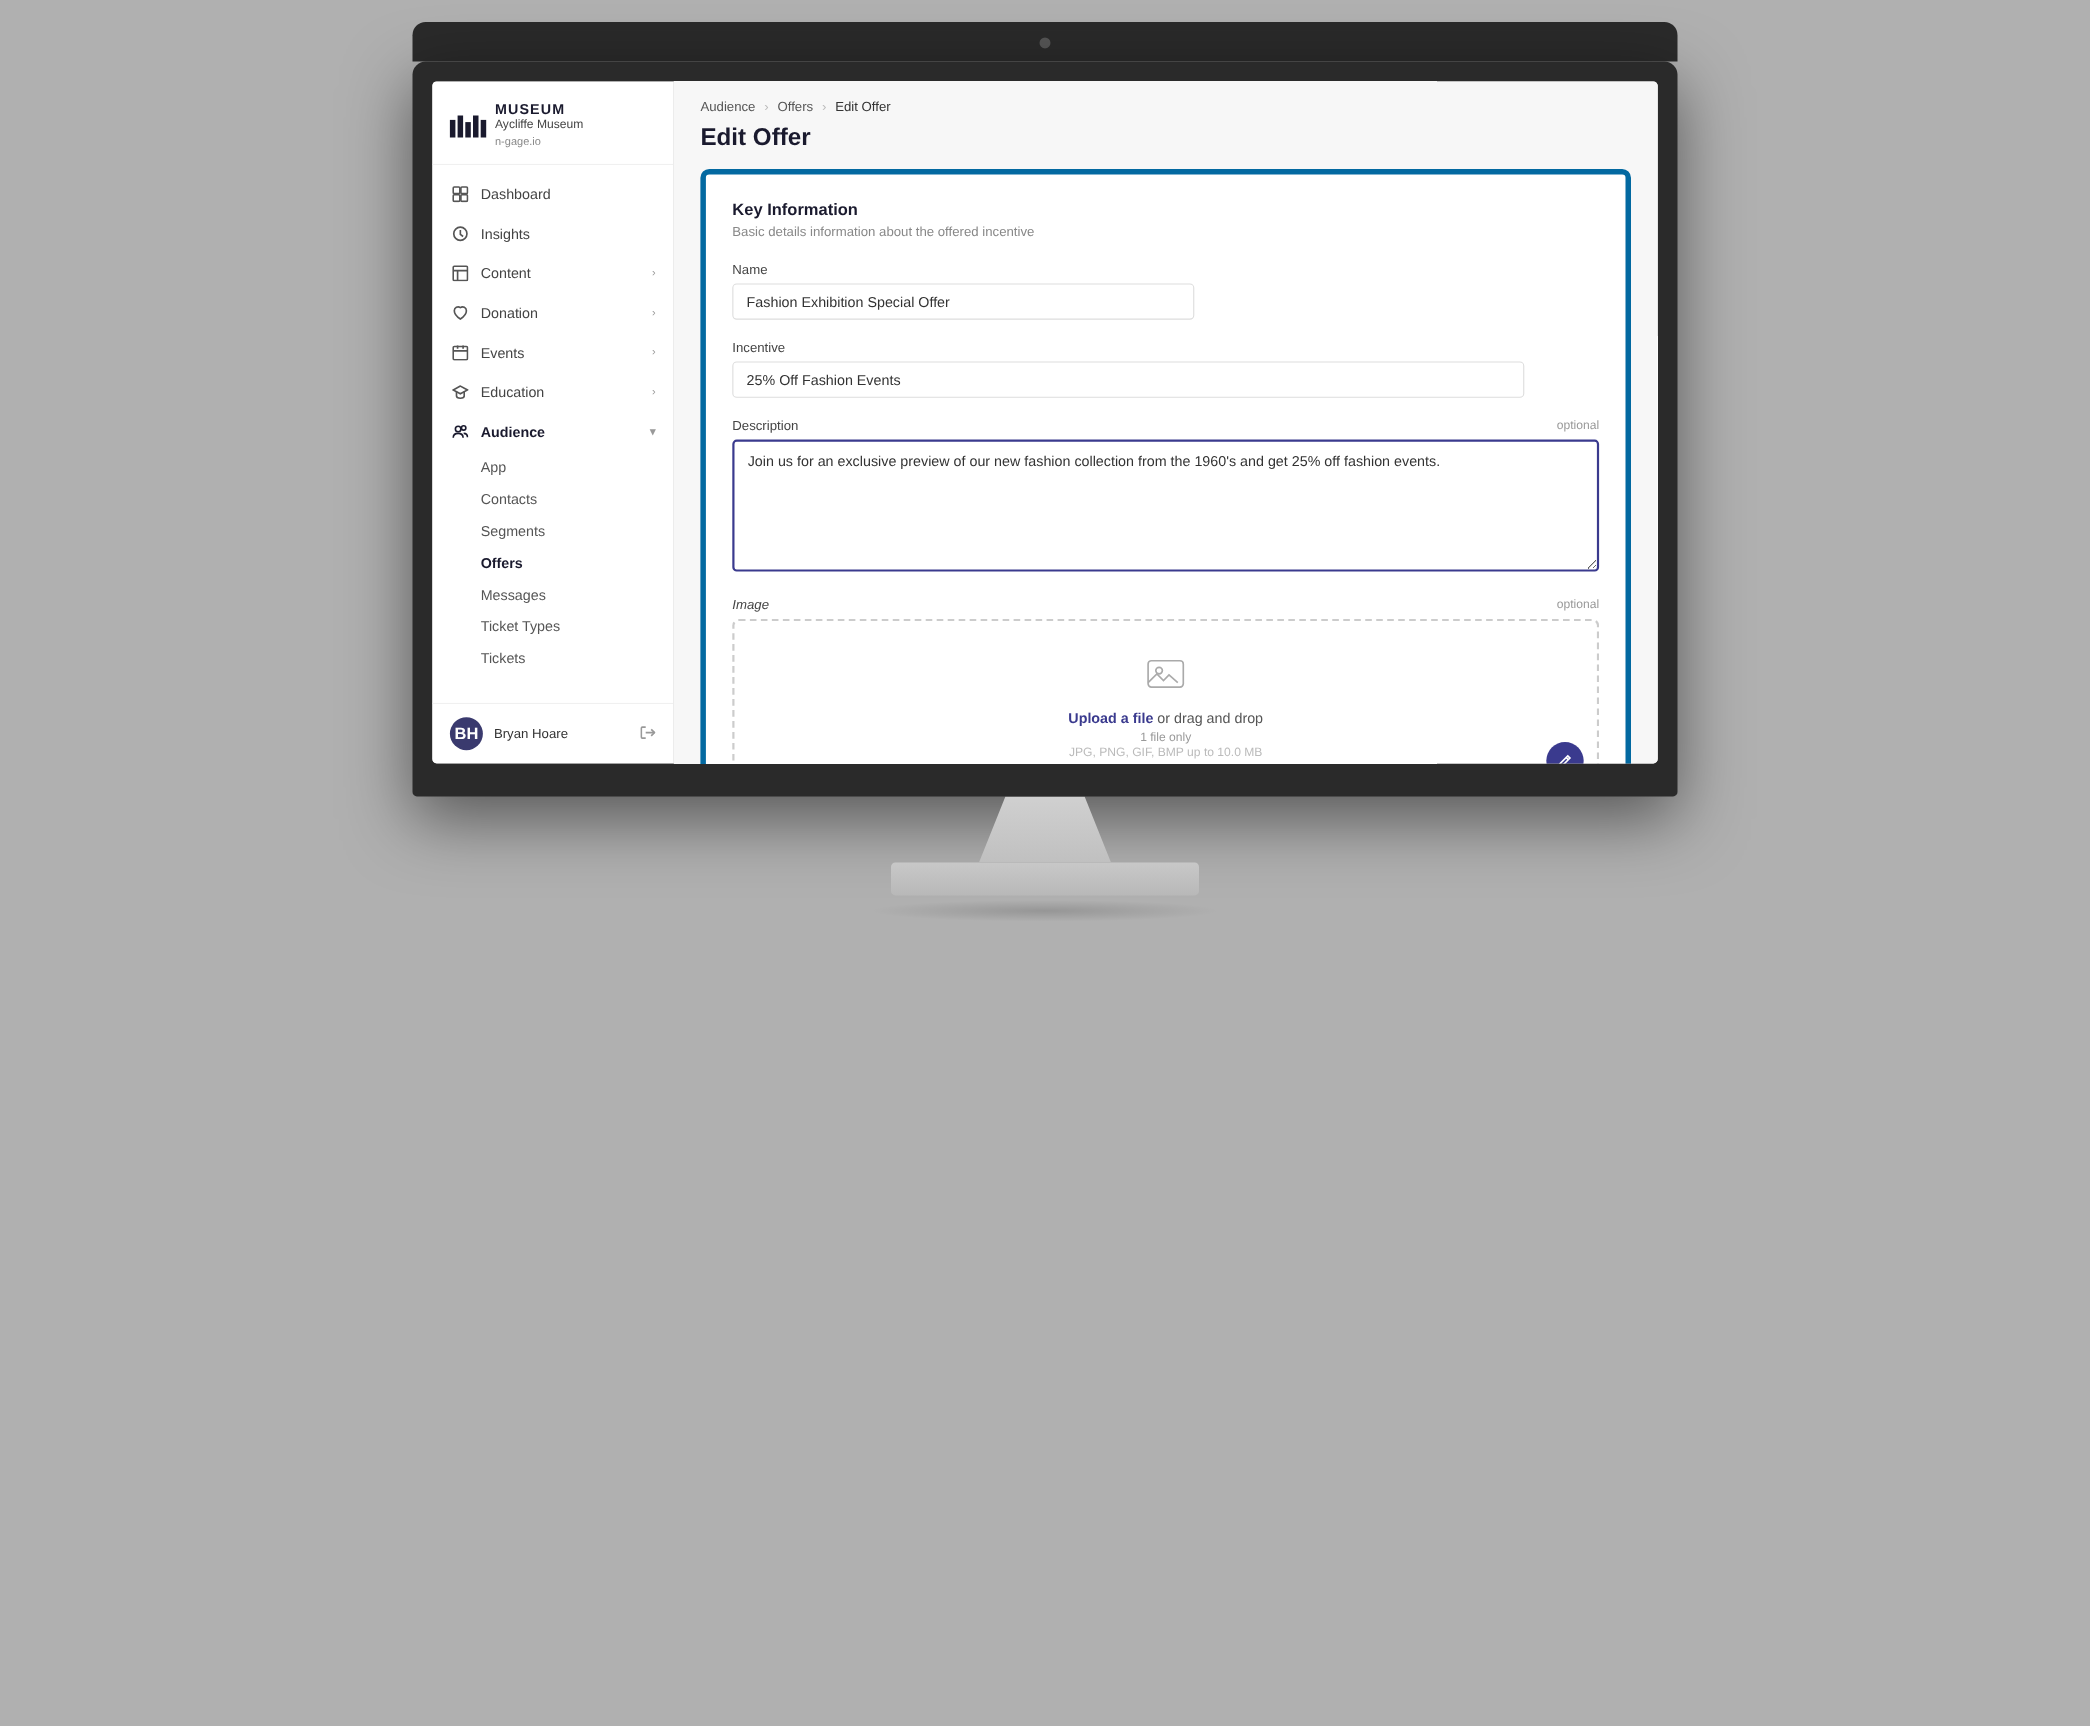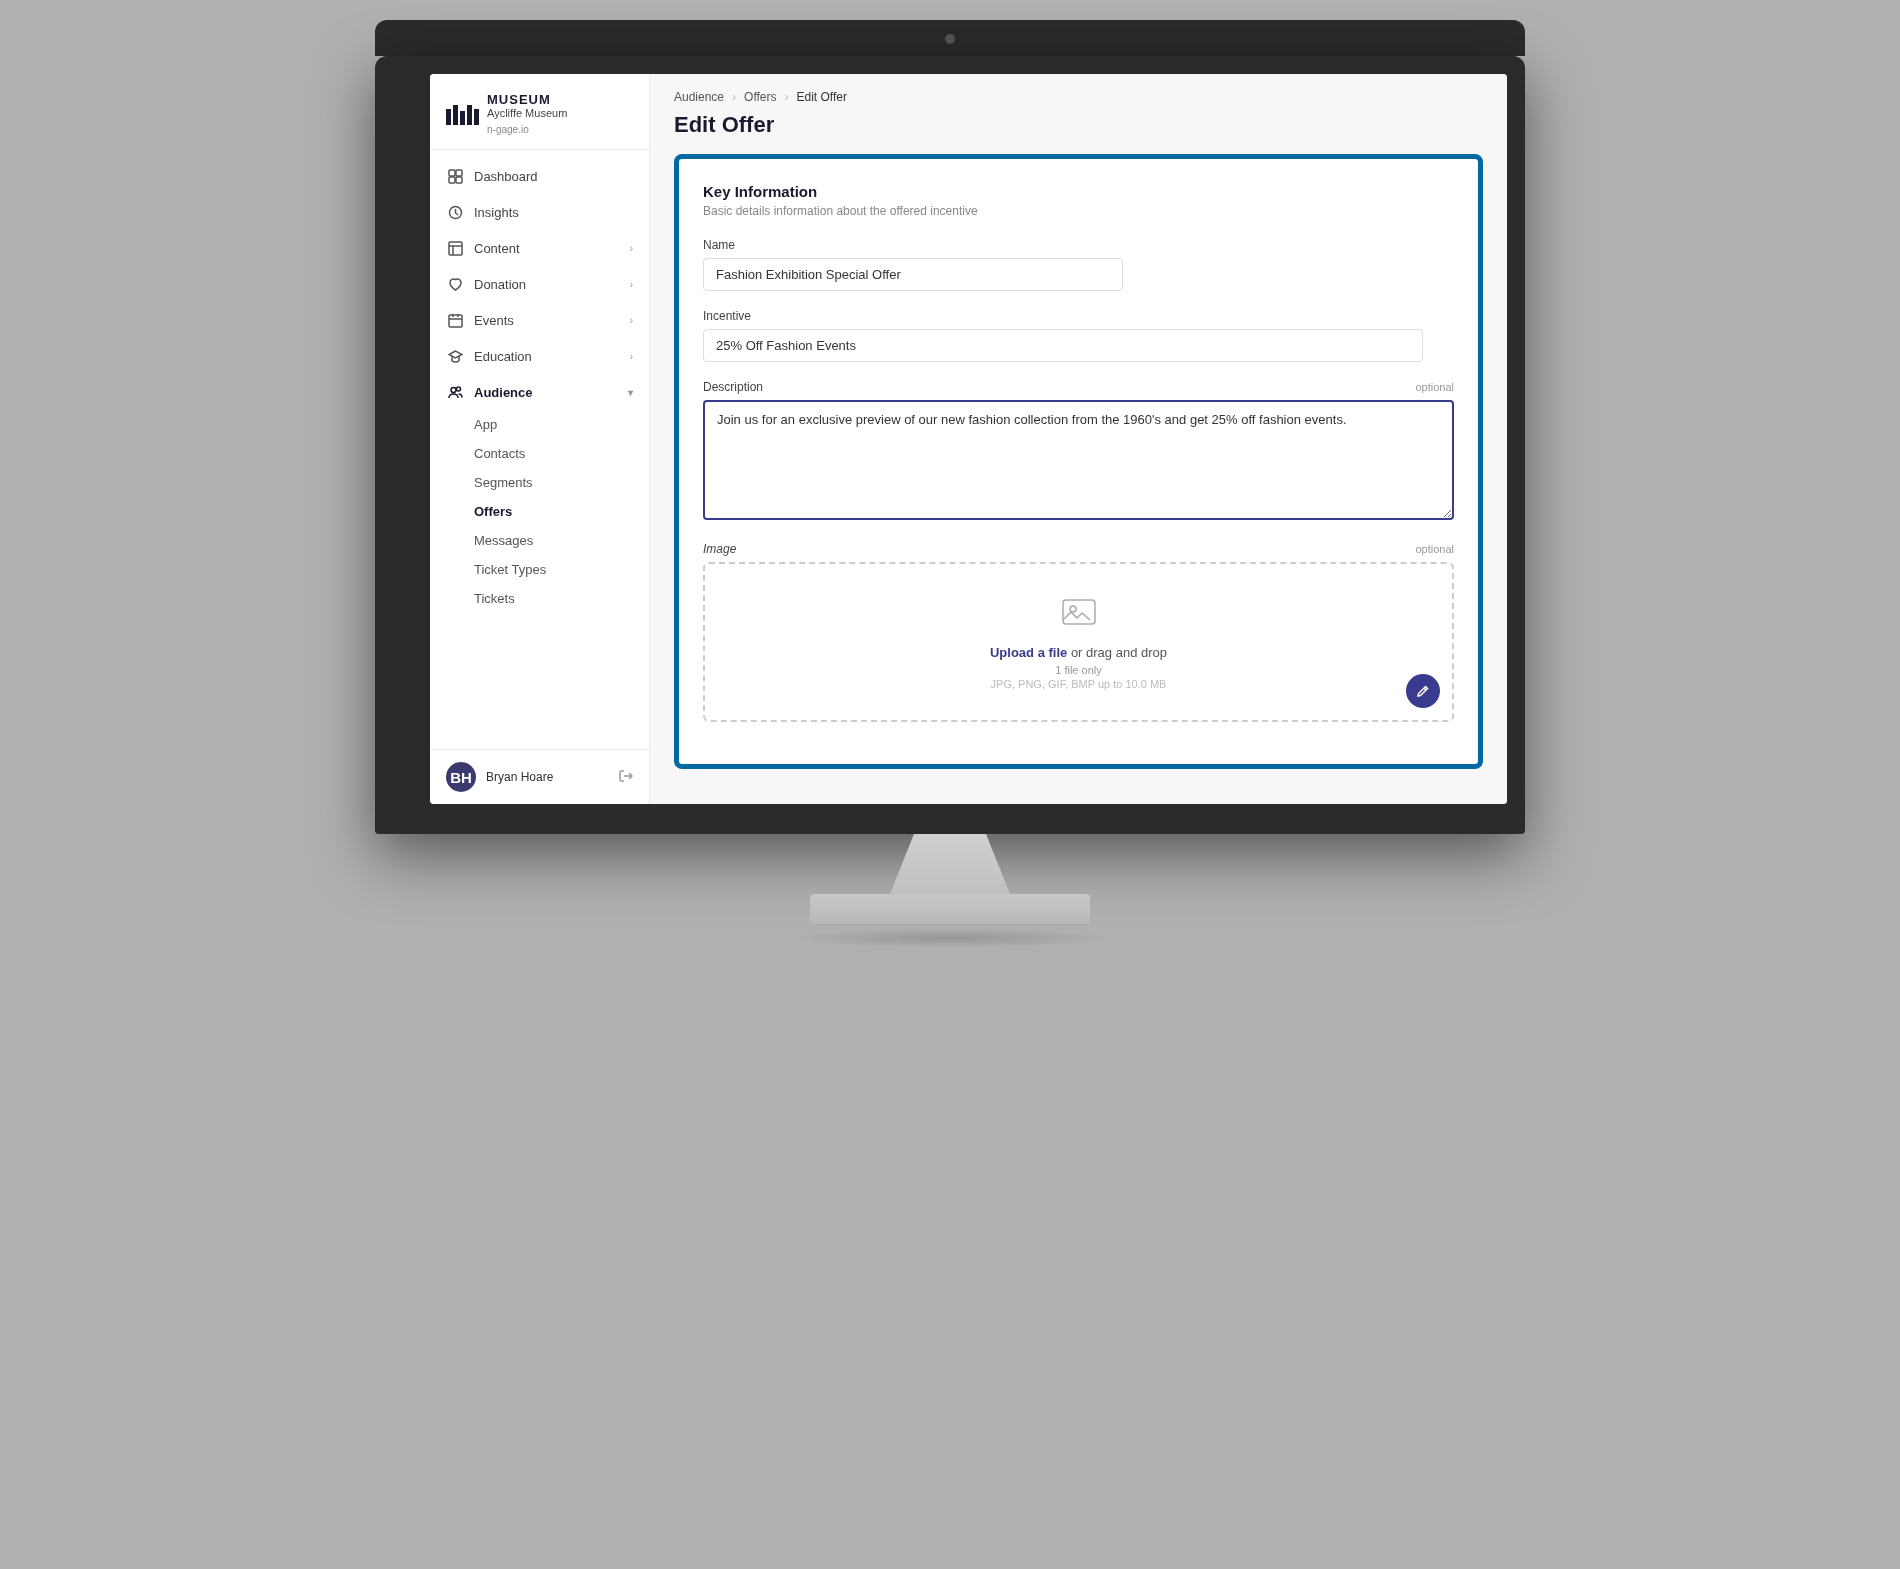--- a/index.html
+++ b/index.html
@@ -26,22 +26,21 @@
       border-radius: 12px 12px 4px 4px;
       padding: 18px 18px 30px 18px;
       box-shadow: 0 20px 60px rgba(0,0,0,0.5);
     }
 
     .screen-inner {
       background: #f0f0f0;
       border-radius: 4px;
       overflow: hidden;
       display: flex;
-      height: 730px;
-      margin-left: 37px;
+      height: 620px;
     }
 
     .camera-dot {
       width: 10px;
       height: 10px;
       background: #555;
       border-radius: 50%;
       margin: 0 auto 12px auto;
     }
 

